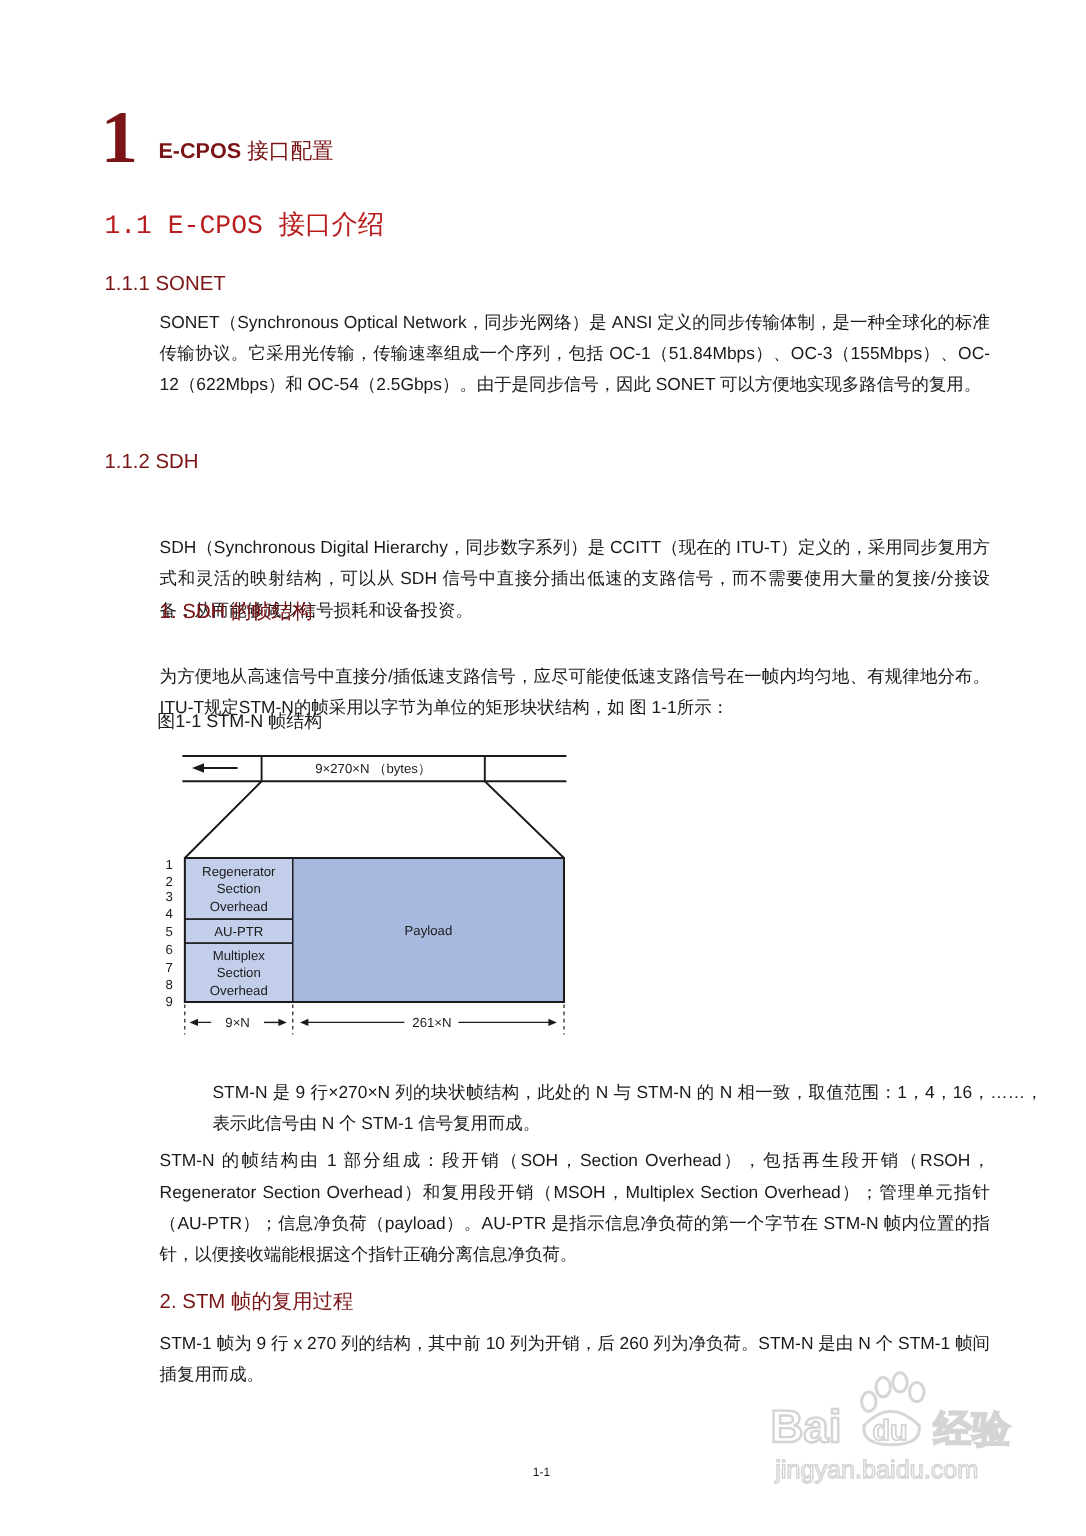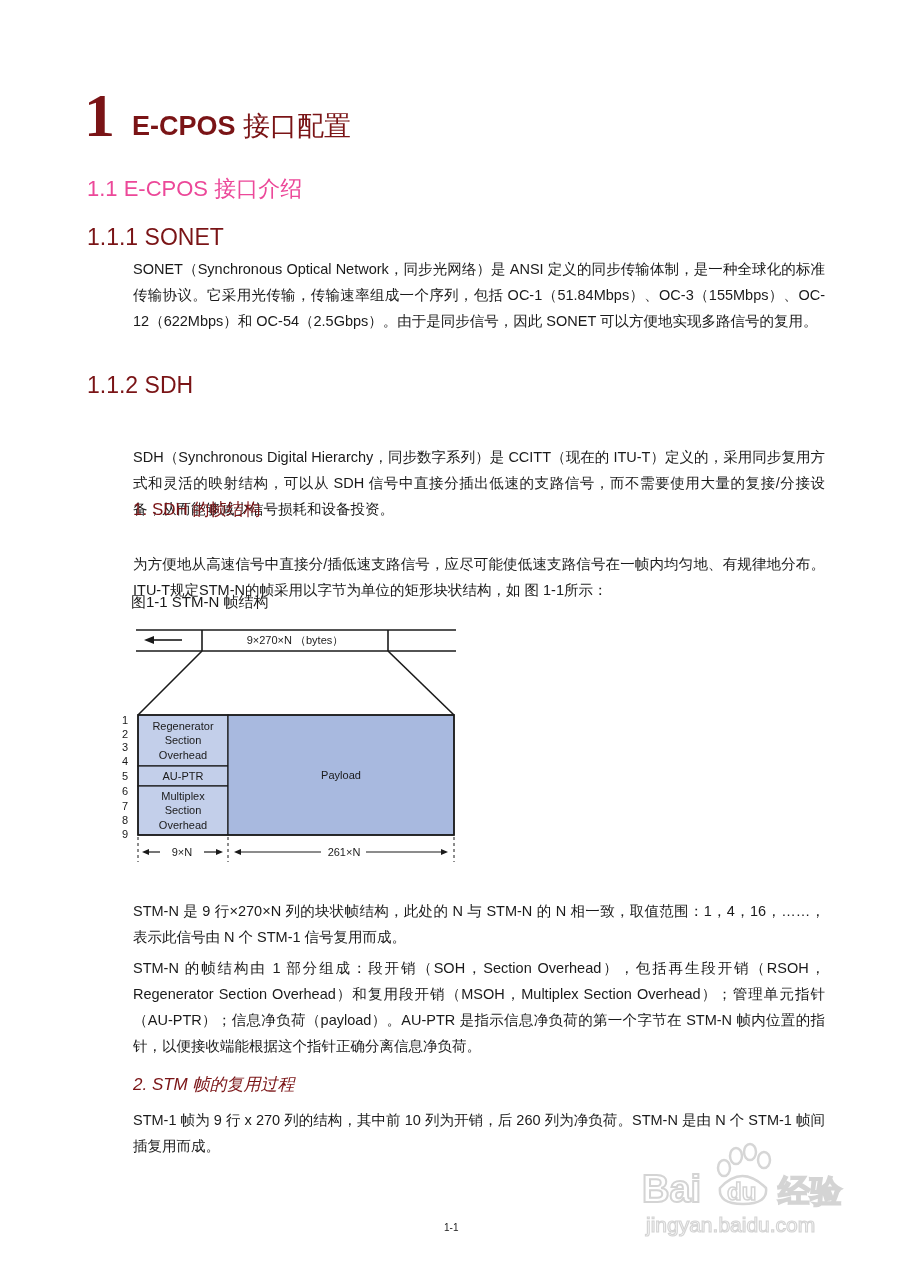--- a/index.html
+++ b/index.html
@@ -1,31 +1,31 @@
 <!DOCTYPE html>
 <html><head>
   <meta charset="utf-8">
   <style>
     html, body { margin: 0; padding: 0; background: #ffffff; }
     body { width: 905px; height: 1280px; position: relative; overflow: hidden;
            font-family: "Liberation Sans", "DejaVu Sans", sans-serif; color: #1a1a1a; }
     .abs { position: absolute; }
     .chapter-num { left: 84px; top: 84px; font-family: "Liberation Serif", "DejaVu Serif", serif;
                    font-weight: bold; font-size: 62px; line-height: 62px; color: #7a1416; }
-    .chapter-title { left: 132px; top: 110px; font-size: 27px; line-height: 32px; color: #7a1416; }
+    .chapter-title { left: 132px; top: 110px; font-size: 18px; line-height: 32px; color: #7a1416; }
     .chapter-title b { font-weight: bold; }
-    .h2 { left: 87px; top: 175px; font-size: 22px; line-height: 28px; color: #ec4899; }
-    .h3 { font-size: 23px; line-height: 22px; color: #7a1416; }
+    .h2 { left: 87px; top: 175px; font-size: 22px; line-height: 28px; color: #b91c1c; font-family: Liberation Mono, monospace; }
+    .h3 { font-size: 17px; line-height: 22px; color: #7a1416; }
     .h4 { font-size: 17px; line-height: 20px; color: #7a1416; }
     .para { left: 133px; width: 692px; font-size: 14.5px; line-height: 26px; text-align: justify; color: #1a1a1a; }
     .para p { margin: 0; }
     .caption { left: 131px; top: 594px; font-size: 15px; line-height: 16px; color: #1a1a1a; }
     .page-num { left: 444px; top: 1222px; font-size: 10px; color: #1a1a1a; }
     
-    .diagram { left: 116px; top: 620px; width: 350px; height: 250px; }
+    .diagram { left: 132px; top: 620px; width: 350px; height: 250px; }
     .diagram svg text { font-family: "Liberation Sans", "DejaVu Sans", sans-serif; }
     
     .watermark { left: 638px; top: 1140px; width: 230px; height: 110px; }
   </style>
 </head>
 <body>
 
 <div class="abs chapter-num">1</div>
 <div class="abs chapter-title">
   <b>E-CPOS</b><span> 接口配置</span>
@@ -108,28 +108,28 @@
     <g>
       <line x1="122" y1="232" x2="205" y2="232" stroke="#1a1a1a" stroke-width="1.2"></line>
       <polygon points="118,232 125,229 125,235" fill="#1a1a1a"></polygon>
       <line x1="250" y1="232" x2="328" y2="232" stroke="#1a1a1a" stroke-width="1.2"></line>
       <polygon points="332,232 325,229 325,235" fill="#1a1a1a"></polygon>
     </g>
     <text x="228" y="236" text-anchor="middle" font-size="11" fill="#1a1a1a">261×N</text>
   </svg>
 </div>
 
-<div class="abs para" style="top:898px;">
+<div class="abs para" style="top:898px;margin-left:44px;">
   <p>STM-N 是 9 行×270×N 列的块状帧结构，此处的 N 与 STM-N 的 N 相一致，取值范围：1，4，16，……，表示此信号由 N 个 STM-1 信号复用而成。</p>
 </div>
 <div class="abs para" style="top:955px;">
   <p>STM-N 的帧结构由 1 部分组成：段开销（SOH，Section Overhead），包括再生段开销（RSOH，Regenerator Section Overhead）和复用段开销（MSOH，Multiplex Section Overhead）；管理单元指针（AU-PTR）；信息净负荷（payload）。AU-PTR 是指示信息净负荷的第一个字节在 STM-N 帧内位置的指针，以便接收端能根据这个指针正确分离信息净负荷。</p>
 </div>
 
-<div class="abs h4" style="left:133px; top:1075px;font-style:italic;">2. STM 帧的复用过程</div>
+<div class="abs h4" style="left:133px; top:1075px;">2. STM 帧的复用过程</div>
 <div class="abs para" style="top:1107px;">
   <p>STM-1 帧为 9 行 x 270 列的结构，其中前 10 列为开销，后 260 列为净负荷。STM-N 是由 N 个 STM-1 帧间插复用而成。</p>
 </div>
 
 <div class="abs page-num">1-1</div>
 
 <div class="abs watermark">
   <svg width="230" height="110" viewBox="0 0 230 110" xmlns="http://www.w3.org/2000/svg">
     <g fill="none" stroke="#d6d6d6" stroke-width="2.5">
       <ellipse cx="98" cy="16" rx="6" ry="8"></ellipse>

